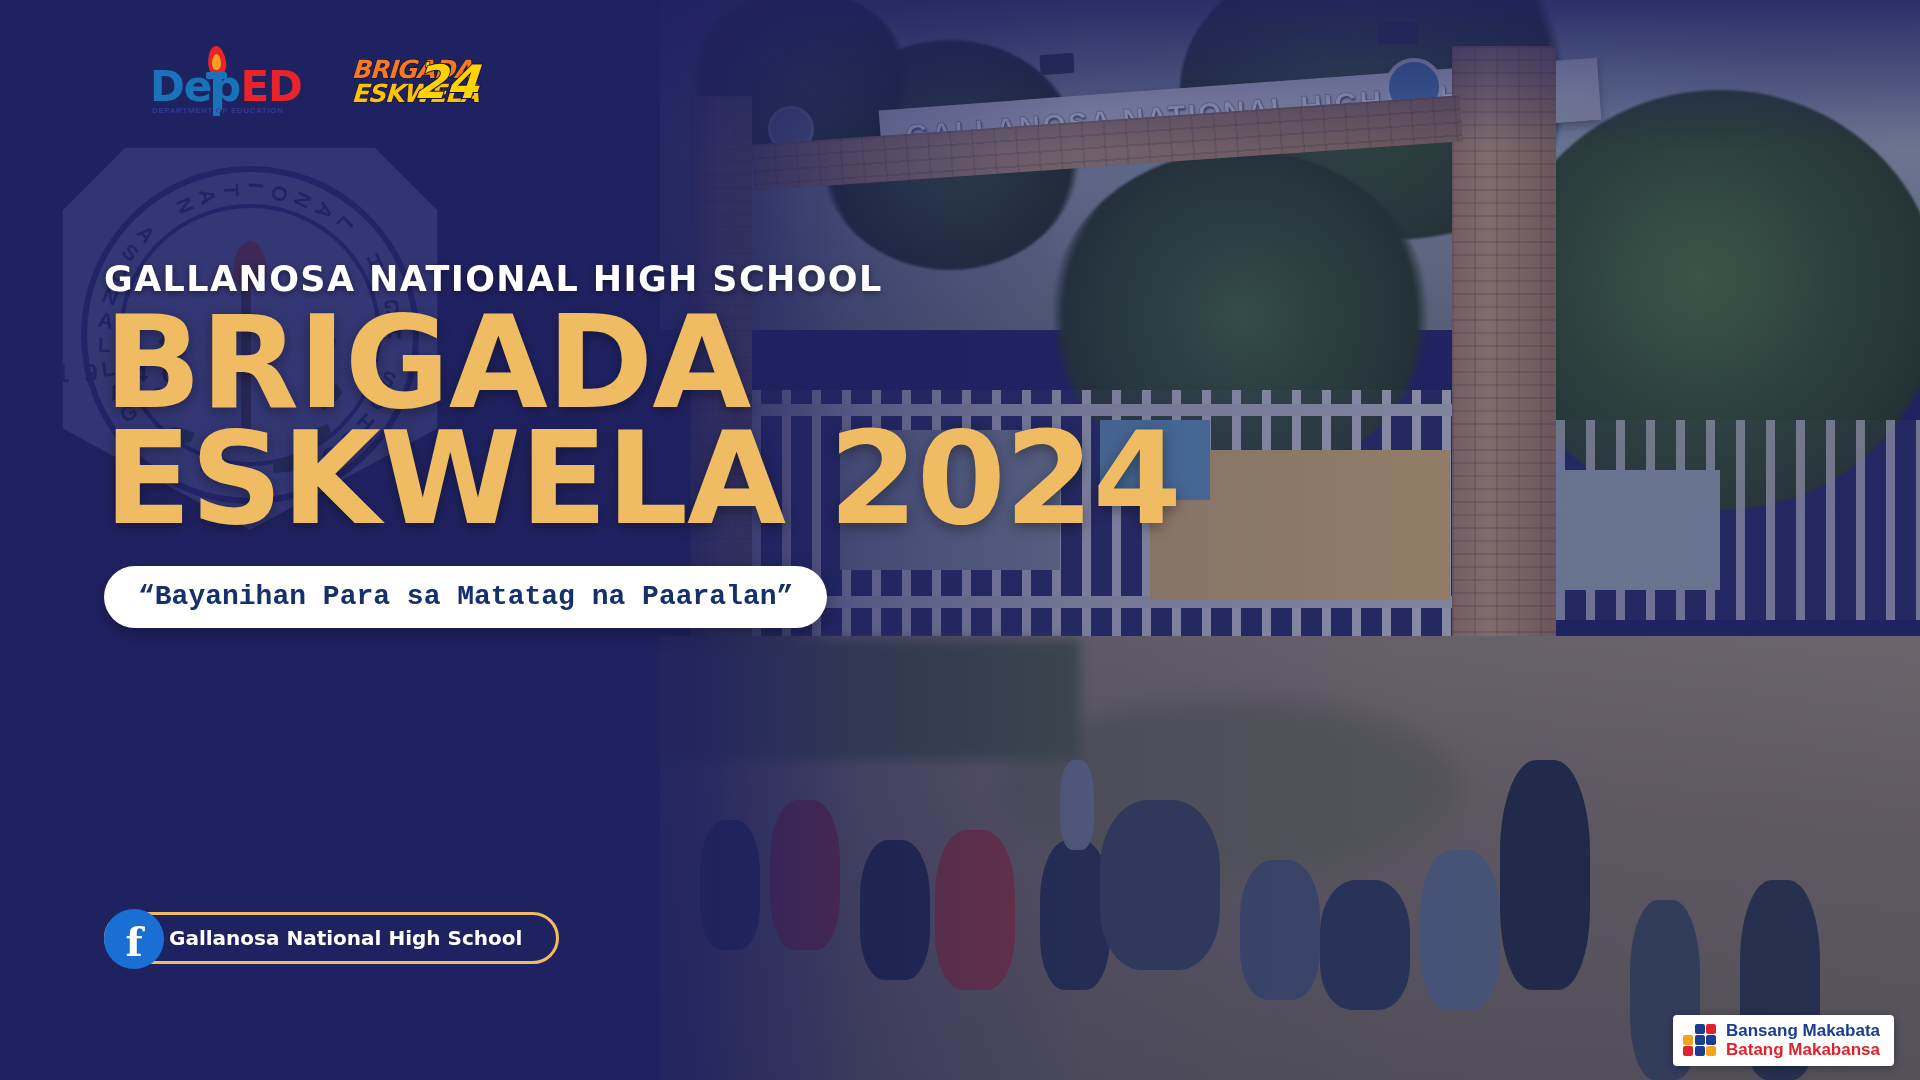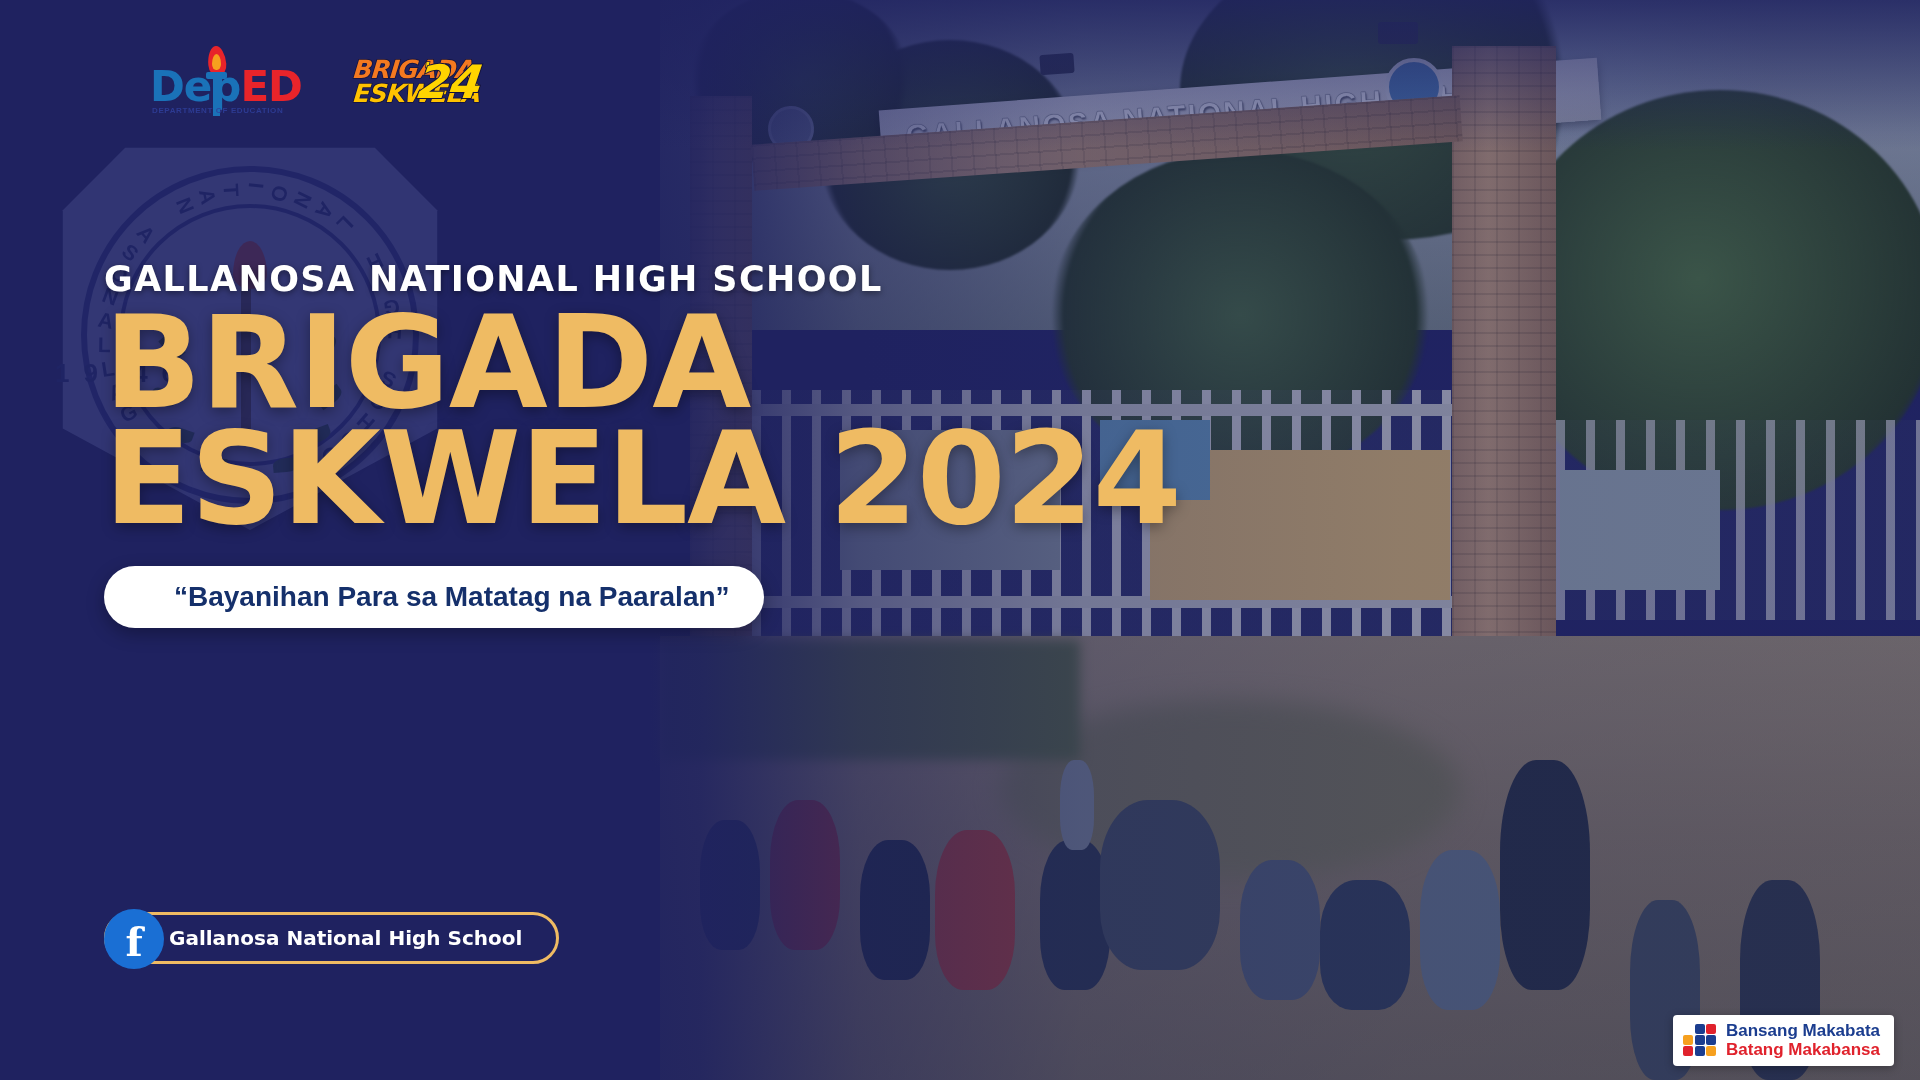--- a/index.html
+++ b/index.html
@@ -246,21 +246,21 @@
   }
   #tagline-pill {
     margin-top:26px;
     display:inline-flex; align-items:center;
     height:62px; padding:0 34px;
     background:#ffffff; border-radius:31px;
     box-shadow:0 6px 18px rgba(0,0,0,.3);
   }
   #tagline-pill span {
     font-size:28px; font-weight:bold; color:#15306b;
-    font-family:Liberation Sans, sans-serif; white-space:nowrap;margin-left:36px;
+    font-family:Liberation Mono, monospace; white-space:nowrap;
   }
 
   
   #badges {
     position:absolute; left:104px; top:912px; z-index:25;
     display:flex; align-items:center; gap:66px;
   }
   .badge {
     position:relative; height:52px;
     display:flex; align-items:center;

